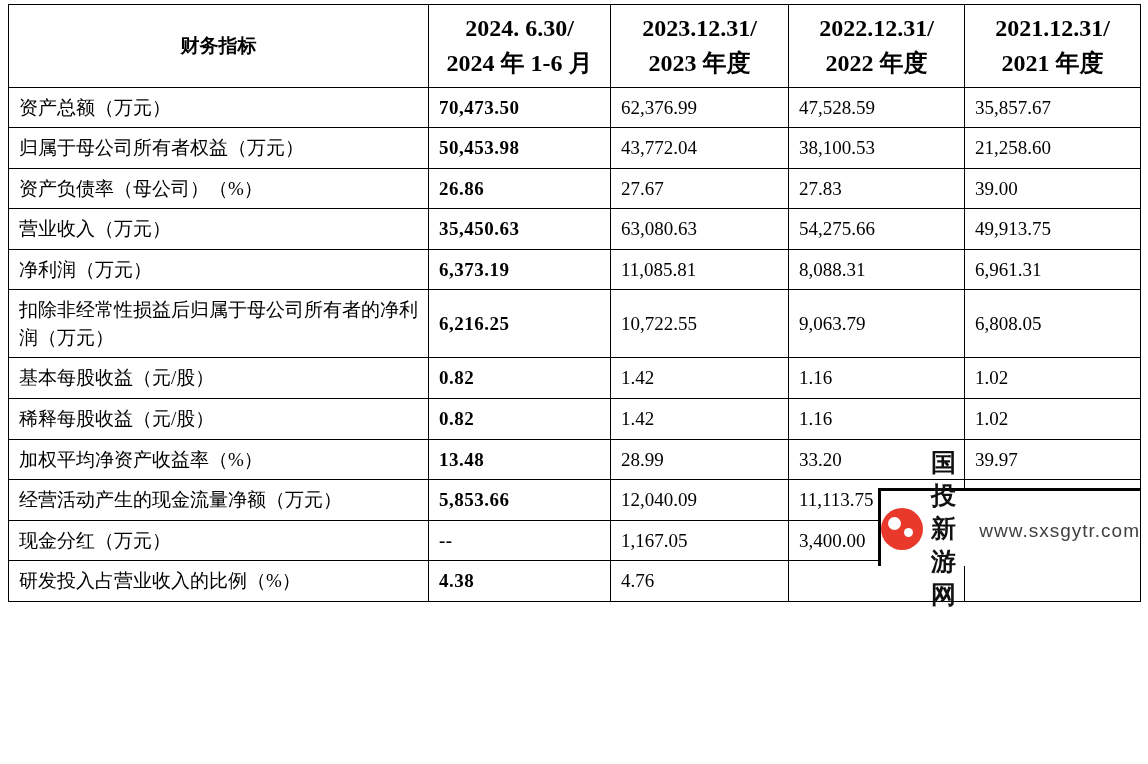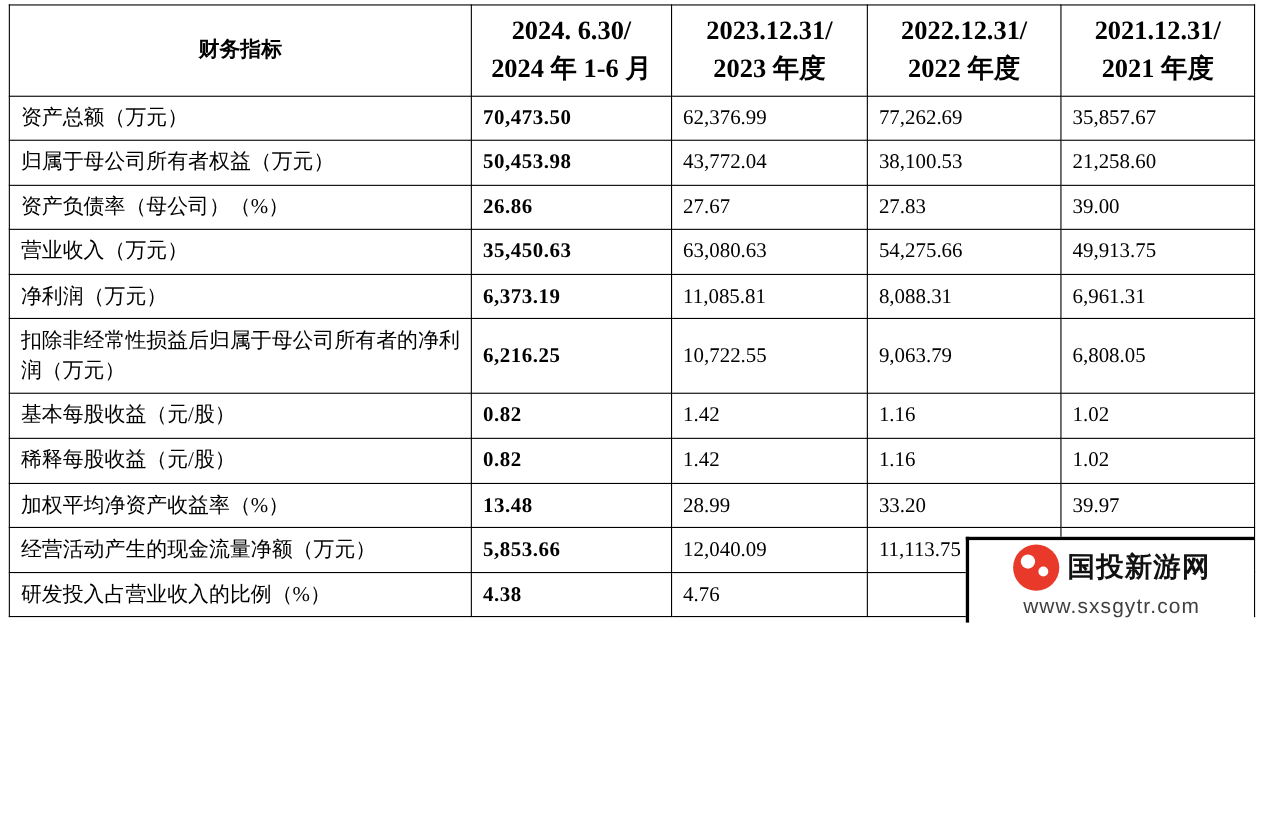--- a/index.html
+++ b/index.html
@@ -64,21 +64,20 @@
     display: block;
   }
   
   .watermark {
     position: absolute;
     right: 8px;
     bottom: 6px;
     width: 262px;
     height: 78px;
     display: flex;
-    flex-direction: column;
     align-items: center;
     justify-content: center;
     background: #ffffff;
     border-top: 3px solid #000000;
     border-left: 3px solid #000000;
     box-sizing: border-box;
   }
   .wm-row {
     display: flex;
     align-items: center;
@@ -160,21 +159,21 @@
         <td class="sub">
           <span>2021.12.31/</span>
           <span class="hdr-line2">2021 年度</span>
         </td>
       </tr>
 
       <tr>
         <td class="lbl">资产总额（万元）</td>
         <td class="num b">70,473.50</td>
         <td class="num">62,376.99</td>
-        <td class="num">77,262.69</td>
+        <td class="num">47,528.59</td>
         <td class="num">35,857.67</td>
       </tr>
       <tr>
         <td class="lbl">归属于母公司所有者权益（万元）</td>
         <td class="num b">50,453.98</td>
         <td class="num">43,772.04</td>
         <td class="num">38,100.53</td>
         <td class="num">21,258.60</td>
       </tr>
       <tr>
@@ -225,20 +224,27 @@
         <td class="num">28.99</td>
         <td class="num">33.20</td>
         <td class="num">39.97</td>
       </tr>
       <tr>
         <td class="lbl">经营活动产生的现金流量净额（万元）</td>
         <td class="num b">5,853.66</td>
         <td class="num">12,040.09</td>
         <td class="num">11,113.75</td>
         <td class="num">1,477.01</td>
+      </tr>
+      <tr>
+        <td class="lbl">现金分红（万元）</td>
+        <td class="num b">--</td>
+        <td class="num">1,167.05</td>
+        <td class="num">3,400.00</td>
+        <td class="num">--</td>
       </tr>
       <tr>
         <td class="lbl">研发投入占营业收入的比例（%）</td>
         <td class="num b">4.38</td>
         <td class="num">4.76</td>
         <td class="num"></td>
         <td class="num"></td>
       </tr>
     </tbody>
   </table>

